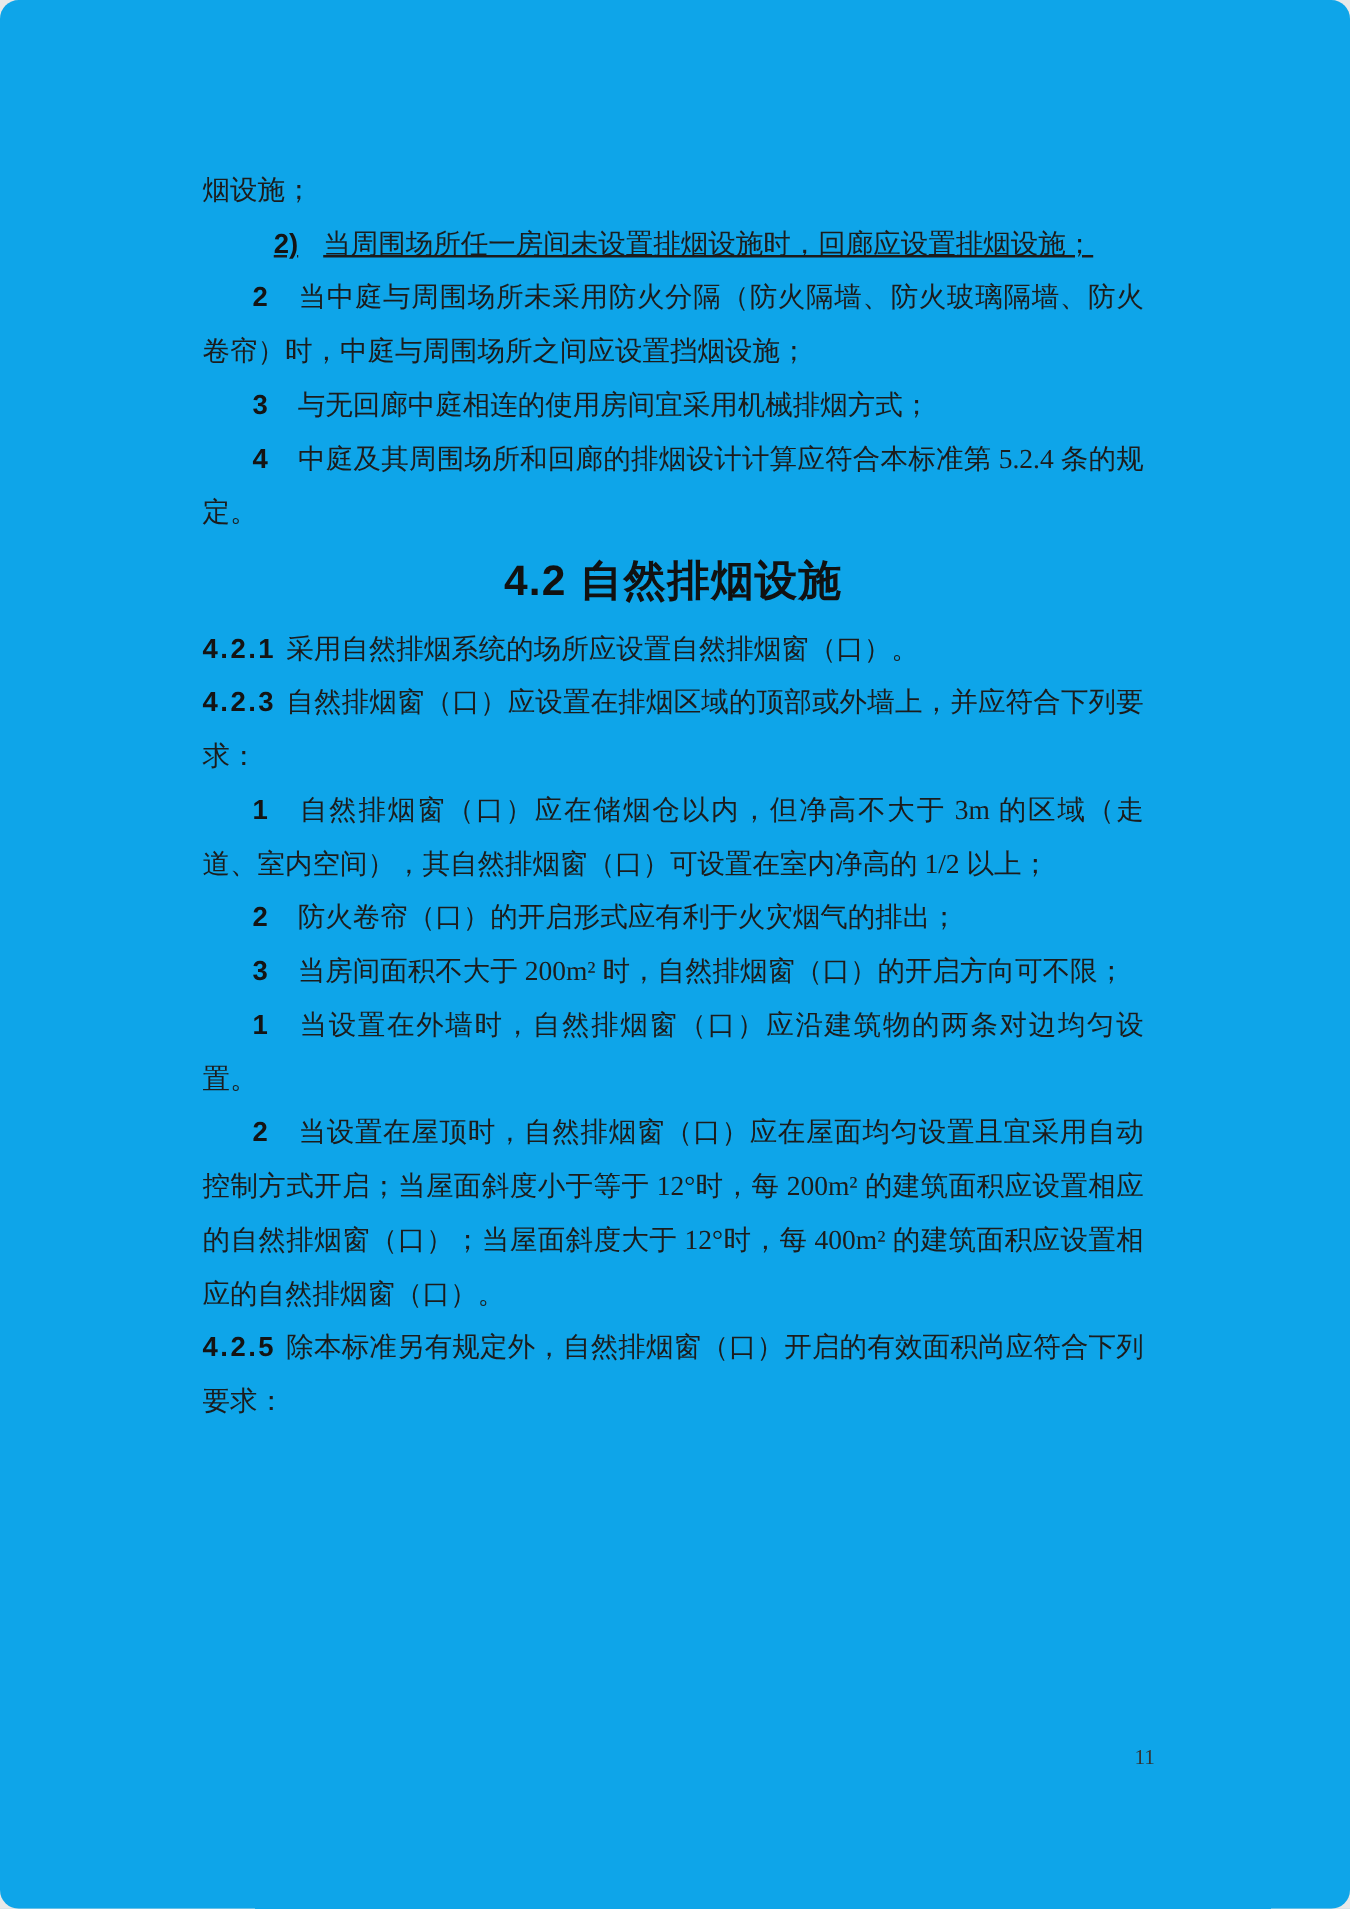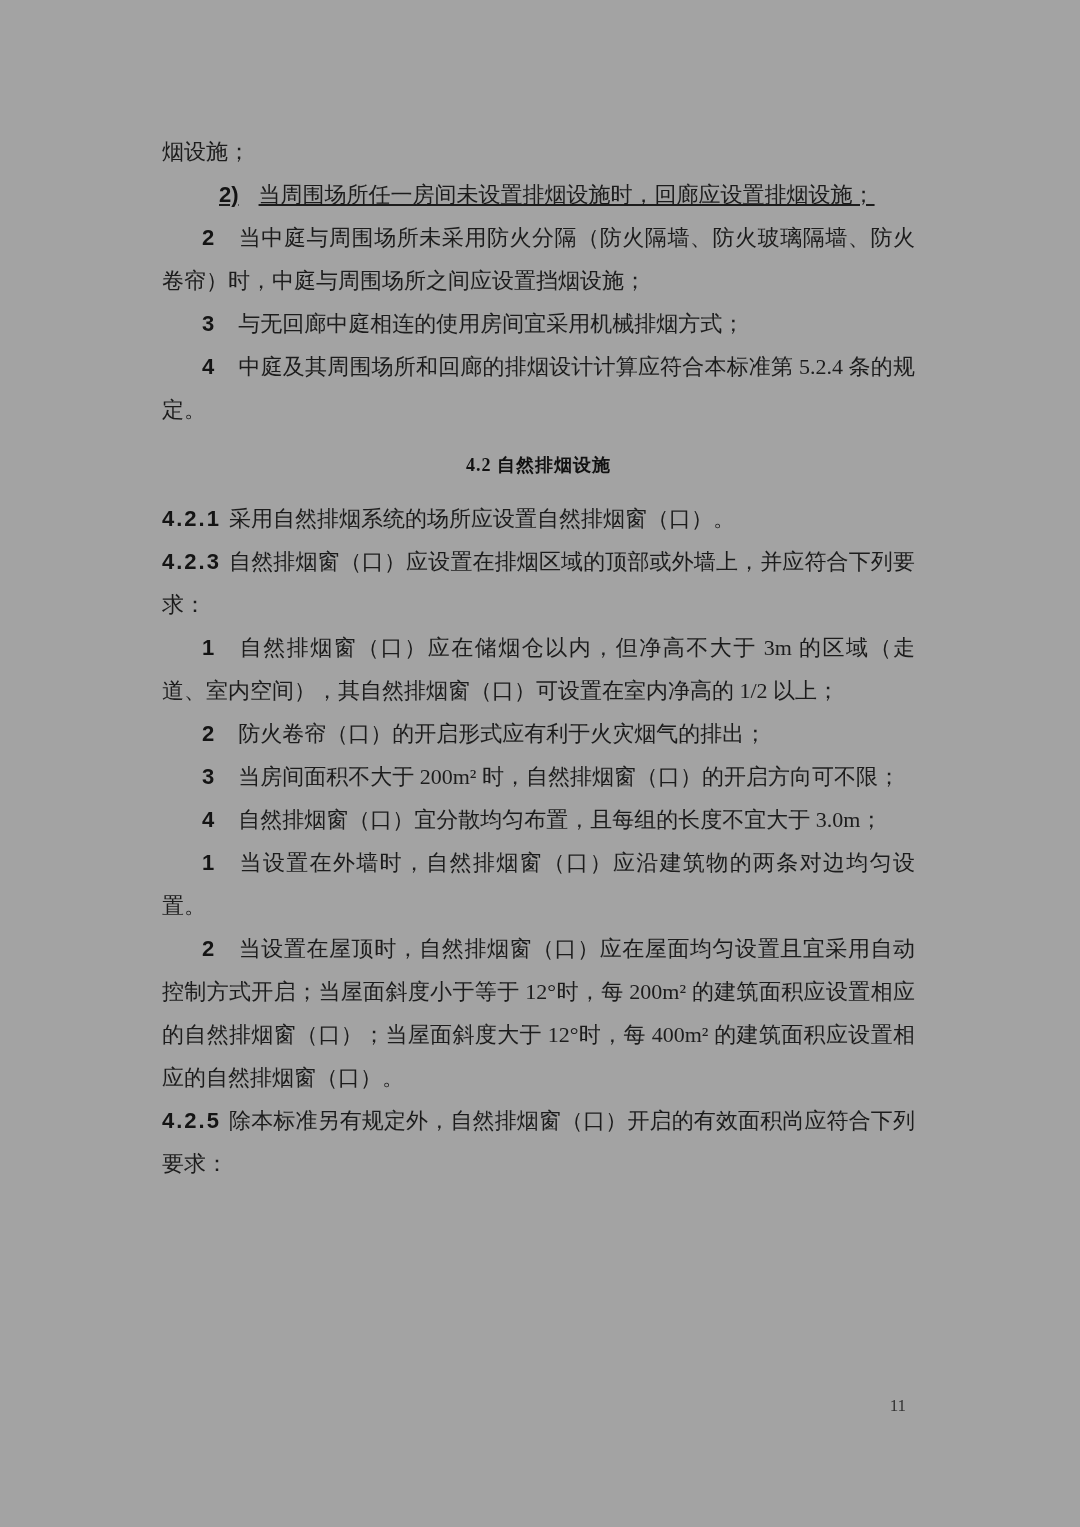--- a/index.html
+++ b/index.html
@@ -1,24 +1,25 @@
 <!DOCTYPE html>
 <html><head>
 <meta charset="utf-8">
 <style>
   html, body { margin: 0; padding: 0; background: #e9e9e9; }
   .page {
     position: relative;
     width: 1080px;
     height: 1527px;
-    background: #a3a3a3;
+    background: #0ea5e9;
     font-family: "Liberation Serif", "DejaVu Serif", serif;
     color: #1c1c1c;
     overflow: hidden;
     margin: 0 auto;
+    border-radius: 15px;
   }
   .content {
     position: absolute;
     left: 162px;
     top: 130px;
     width: 753px;
   }
   .para {
     margin: 0;
     font-size: 22px;
@@ -32,32 +33,32 @@
   .num {
     font-family: "Liberation Sans", "DejaVu Sans", sans-serif;
     font-weight: 700;
     color: #141414;
   }
   .para.item .num { margin-right: 24px; }
   .para.sub2 .num { margin-right: 20px; }
   .para.clause .num { letter-spacing: 2px; margin-right: 8px; }
   .heading {
     margin: 13px 0 10px 0;
-    font-size: 18px;
+    font-size: 34px;
     line-height: 43px;
     font-weight: 700;
     text-align: center;
     letter-spacing: 1px;
     color: #111111;
-    font-family: Liberation Serif, serif;
+    font-family: Liberation Sans, sans-serif;
   }
   .pageno {
     position: absolute;
     top: 1396px;
-    right: 174px;
+    right: 156px;
     font-size: 17px;
     line-height: 20px;
     color: #333333;
     font-family: "Liberation Serif", "DejaVu Serif", serif;
   }
 </style>
 </head>
 <body>
 
 <div class="page">
@@ -79,21 +80,20 @@
 
 
     <p class="para clause"><span class="num">4.2.3</span><span>自然排烟窗（口）应设置在排烟区域的顶部或外墙上，并应符合下列要求：</span></p>
 
     <p class="para item"><span class="num">1</span><span>自然排烟窗（口）应在储烟仓以内，但净高不大于 3m 的区域（走道、室内空间），其自然排烟窗（口）可设置在室内净高的 1/2 以上；</span></p>
 
     <p class="para item"><span class="num">2</span><span>防火卷帘（口）的开启形式应有利于火灾烟气的排出；</span></p>
 
     <p class="para item"><span class="num">3</span><span>当房间面积不大于 200m² 时，自然排烟窗（口）的开启方向可不限；</span></p>
 
-    <p class="para item"><span class="num">4</span><span>自然排烟窗（口）宜分散均匀布置，且每组的长度不宜大于 3.0m；</span></p>
 
 
 
     <p class="para item"><span class="num">1</span><span>当设置在外墙时，自然排烟窗（口）应沿建筑物的两条对边均匀设置。</span></p>
 
     <p class="para item"><span class="num">2</span><span>当设置在屋顶时，自然排烟窗（口）应在屋面均匀设置且宜采用自动控制方式开启；当屋面斜度小于等于 12°时，每 200m² 的建筑面积应设置相应的自然排烟窗（口）；当屋面斜度大于 12°时，每 400m² 的建筑面积应设置相应的自然排烟窗（口）。</span></p>
 
     <p class="para clause"><span class="num">4.2.5</span><span>除本标准另有规定外，自然排烟窗（口）开启的有效面积尚应符合下列要求：</span></p>
 
   </div>

